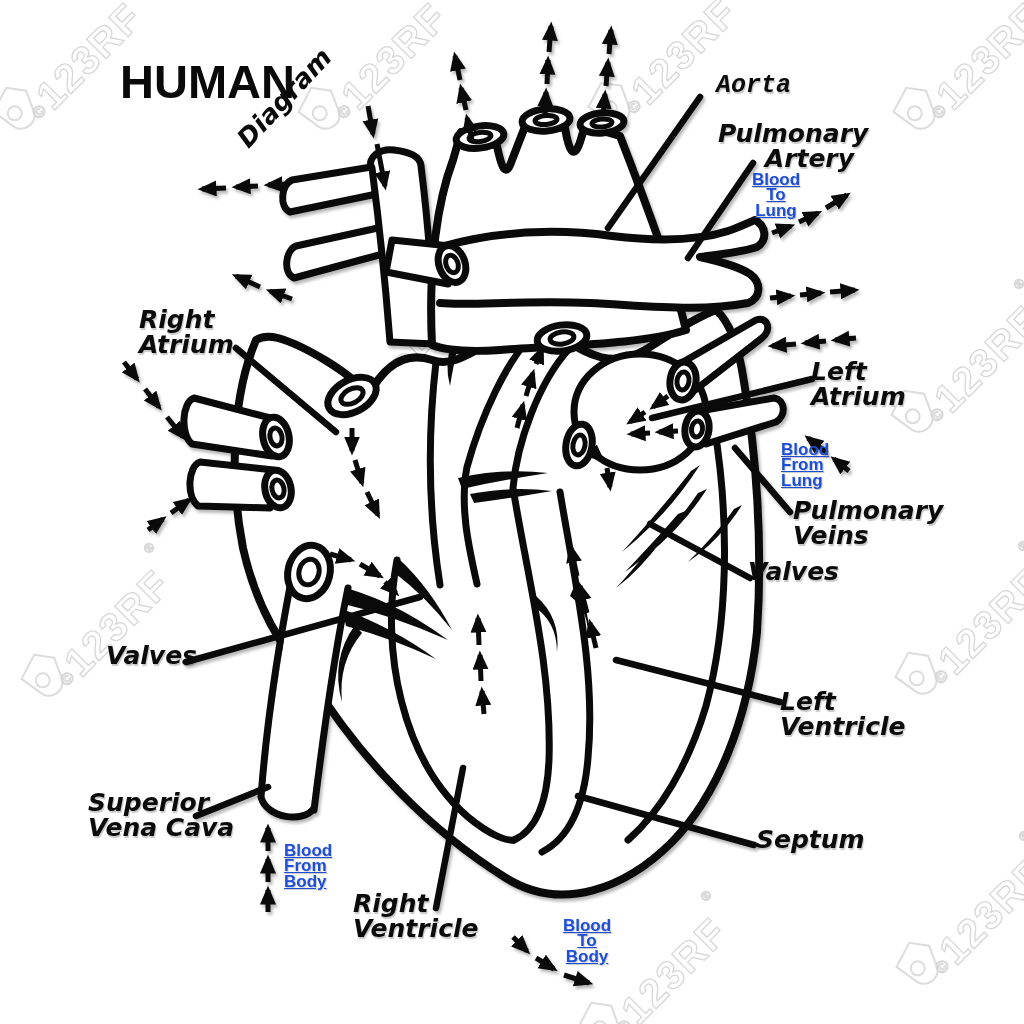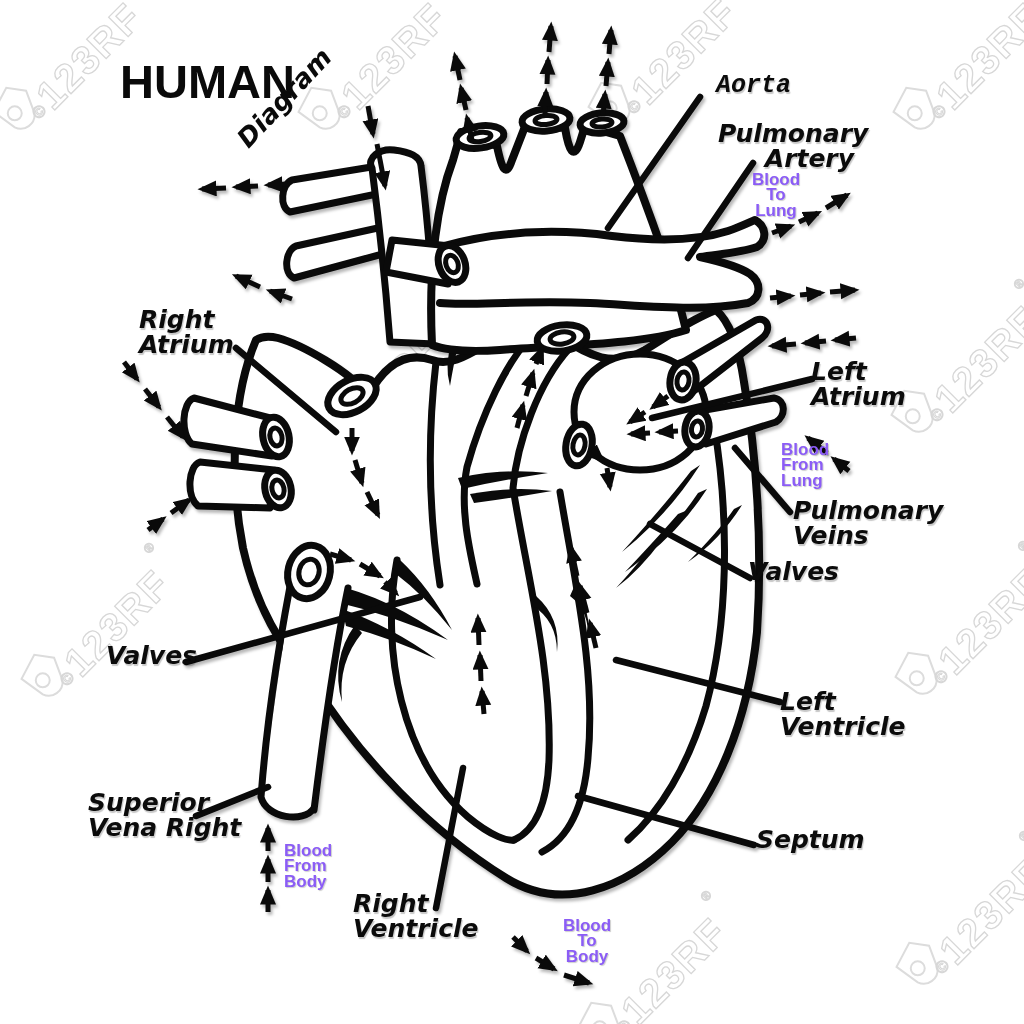--- a/index.html
+++ b/index.html
@@ -22,22 +22,22 @@
   .wmc{font:bold 17px "Liberation Sans",sans-serif;fill:none;stroke:#d7d7d7;stroke-width:1px;}
   .wmr{font:bold 13px "Liberation Sans",sans-serif;fill:none;stroke:#d7d7d7;stroke-width:1px;}
   .wmi{fill:none;stroke:#dcdcdc;stroke-width:2;}
   
   .t1,.t2{position:absolute;font:700 47px/0.92 "Liberation Sans",sans-serif;color:#0a0a0a;letter-spacing:0px;}
   .tagline{position:absolute;font:italic 700 26px "DejaVu Sans",sans-serif;color:#0a0a0a;
            transform:rotate(-47deg);transform-origin:0 50%;}
   .lbl{position:absolute;font:italic 700 25px/0.98 "DejaVu Sans",sans-serif;color:#0b0b0b;
        white-space:pre-line;text-shadow:1px 2px 1px rgba(0,0,0,.22);}
   .alignR{text-align:right;}
-  .flow{position:absolute;font:700 17px/0.9 "Liberation Sans",sans-serif;color:#8b5cf6;
-        white-space:pre-line;text-shadow:1px 1px 1px rgba(0,0,0,.2);}
+  .flow{position:absolute;font:700 17px/0.9 "Liberation Sans",sans-serif;color:#1d4ed8;
+        white-space:pre-line;text-shadow:1px 1px 1px rgba(0,0,0,.2);text-decoration:underline;}
   .ctr{text-align:center;}
 </style>
 </head>
 <body>
 
 <div id="stage">
 
 <svg width="1024" height="1024" viewBox="0 0 1024 1024">
   <defs>
     <marker id="ah" markerWidth="4" markerHeight="3.6" refX="2.9" refY="1.6" orient="auto">
@@ -381,21 +381,21 @@
   <div class="lbl" style="left:811px;top:360px;">Left
 Atrium</div>
   <div class="lbl" style="left:793px;top:499px;">Pulmonary
 Veins</div>
   <div class="lbl" style="left:748px;top:560px;">Valves</div>
   <div class="lbl" style="left:780px;top:690px;">Left
 Ventricle</div>
   <div class="lbl" style="left:756px;top:828px;text-align:center;">Septum</div>
   <div class="lbl" style="left:106px;top:644px;">Valves</div>
   <div class="lbl" style="left:88px;top:791px;">Superior
-Vena Right</div>
+Vena Cava</div>
   <div class="lbl" style="left:353px;top:892px;">Right
 Ventricle</div>
 
   <div class="flow ctr" style="left:744px;top:172px;width:64px;">Blood
 To
 Lung</div>
   <div class="flow" style="left:781px;top:442px;">Blood
 From
 Lung</div>
   <div class="flow" style="left:284px;top:843px;">Blood

